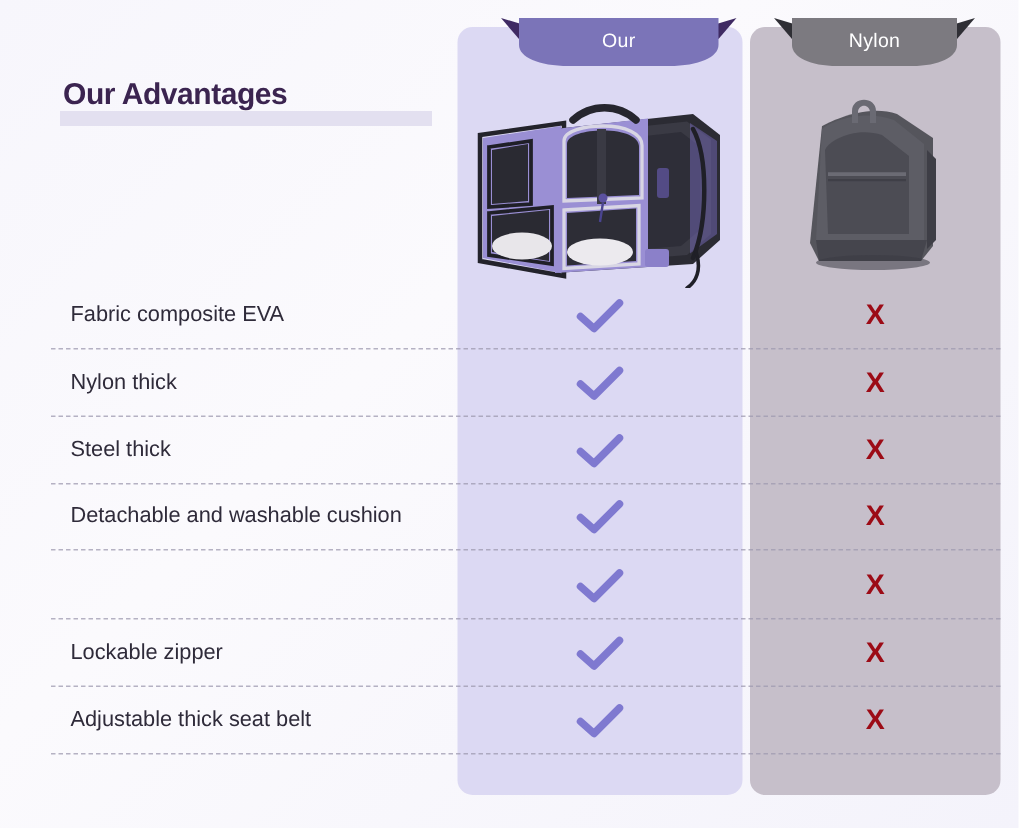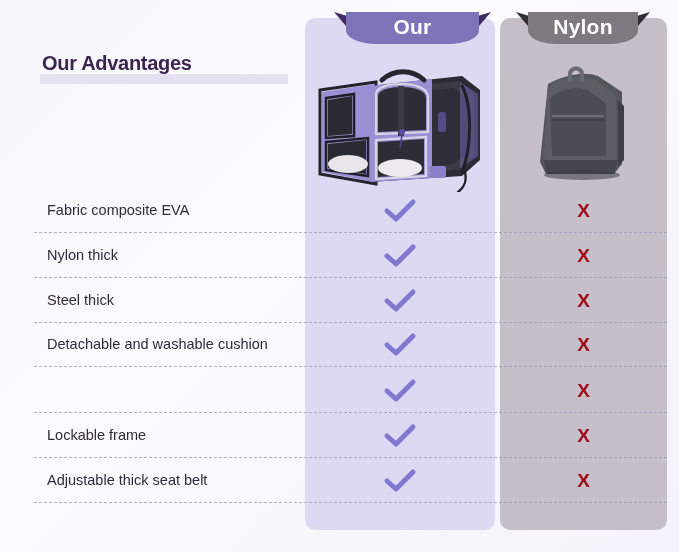--- a/index.html
+++ b/index.html
@@ -56,22 +56,22 @@
   }
   .ribbon-label {
     position: absolute;
     top: 0;
     left: 0;
     right: 0;
     height: 30px;
     line-height: 30px;
     text-align: center;
     color: #ffffff;
-    font-size: 21px;
-    font-weight: bold;
+    font-size: 13px;
+    font-weight: normal;
     letter-spacing: 0.2px;
     z-index: 3;
   }
 
   
   #page-title {
     position: absolute;
     left: 42px;
     top: 52px;
     font-size: 20px;
@@ -290,21 +290,21 @@
           <svg class="check-icon" width="34" height="26" viewBox="0 0 34 26">
             <path d="M4 13 L13 21 L30 4" fill="none" stroke="#7f79d0" stroke-width="5" stroke-linecap="round" stroke-linejoin="round"></path>
           </svg>
         </div>
         <div class="cell-mark cell-others">
           <span class="cross-mark">X</span>
         </div>
         <div class="row-sep"></div>
       </div>
       <div class="row" style="top: 413px;">
-        <div class="row-label">Lockable frame</div>
+        <div class="row-label">Lockable zipper</div>
         <div class="cell-mark cell-ours">
           <svg class="check-icon" width="34" height="26" viewBox="0 0 34 26">
             <path d="M4 13 L13 21 L30 4" fill="none" stroke="#7f79d0" stroke-width="5" stroke-linecap="round" stroke-linejoin="round"></path>
           </svg>
         </div>
         <div class="cell-mark cell-others">
           <span class="cross-mark">X</span>
         </div>
         <div class="row-sep"></div>
       </div>

